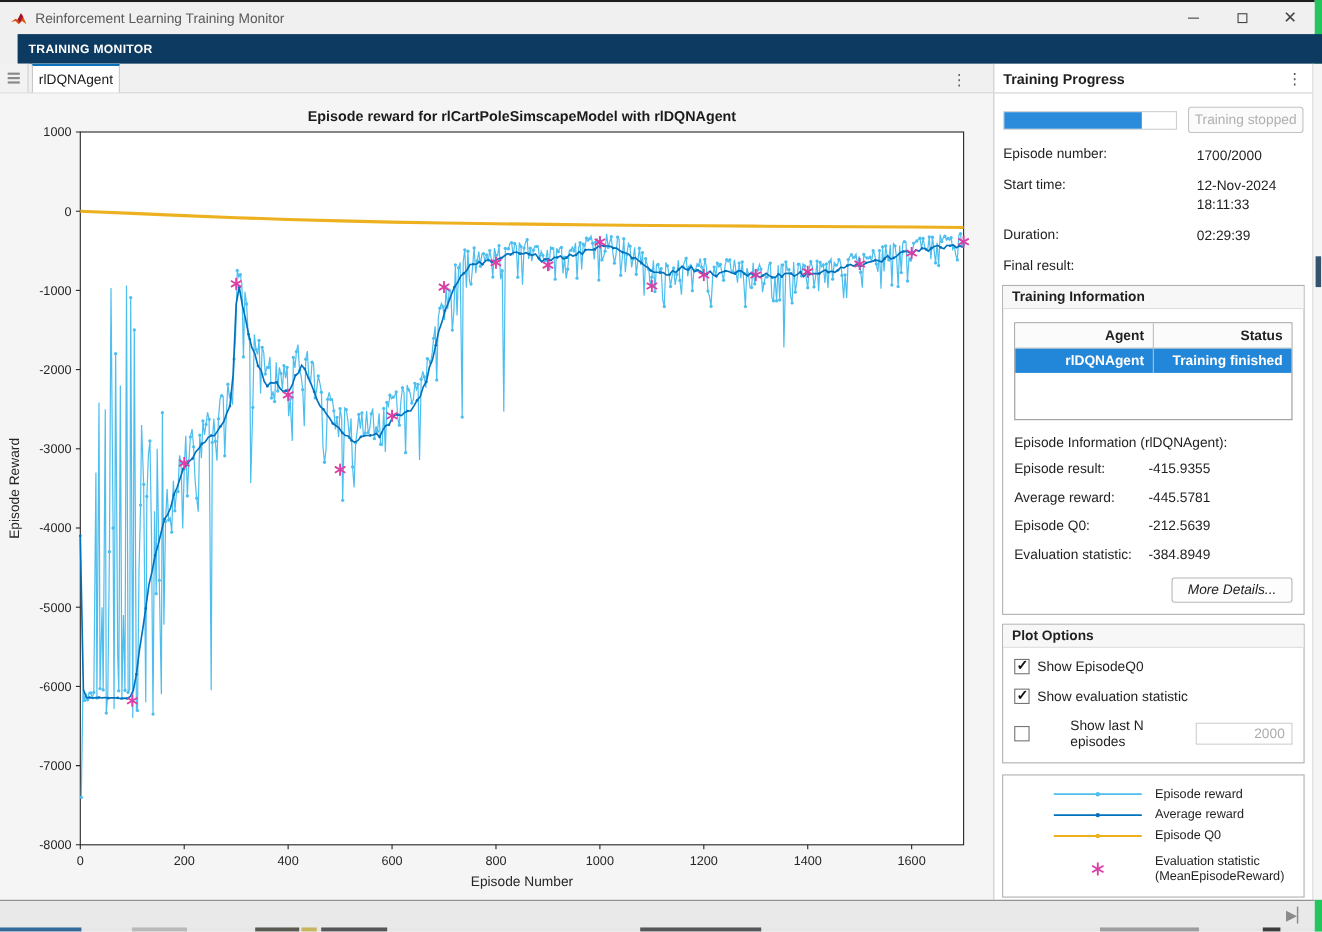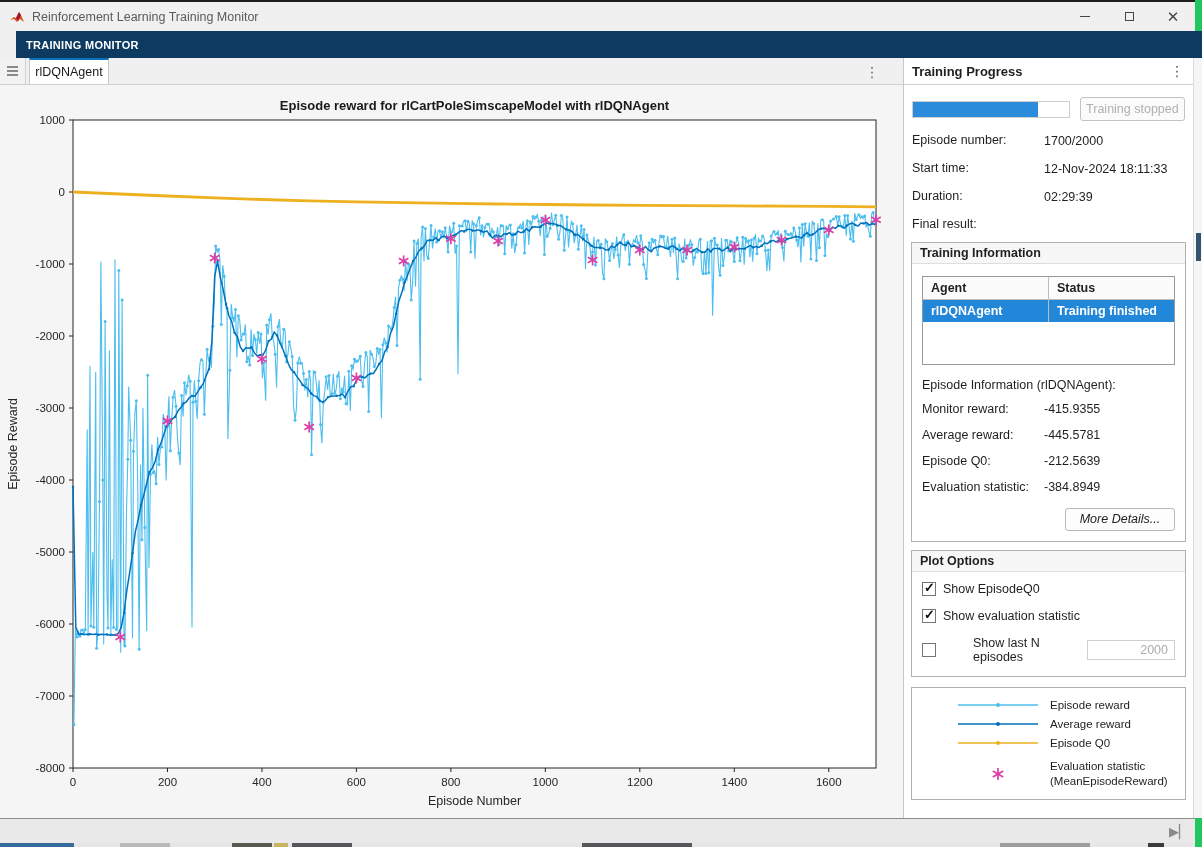--- a/index.html
+++ b/index.html
@@ -36,29 +36,29 @@
   .panel-header { height:27px; border-bottom:1px solid #d0d0d0; display:flex; align-items:center; padding:0 8px; }
   .panel-header .ph-title { font-weight:bold; font-size:13px; color:#1f1f1f; flex:1; }
   .kebab { color:#555; font-size:14px; width:16px; text-align:center; }
 
   .progress-row { display:flex; align-items:center; margin:12px 8px 0 8px; }
   .progress-track { width:162px; height:17px; border:1px solid #cfcfcf; background:#ffffff; }
   .progress-fill { height:100%; background:#2b8cdc; }
   .stopped-btn { margin-left:10px; width:108px; height:24px; border:1px solid #c3c3c3; border-radius:3px; background:#fbfbfb; color:#b0b0b0; font-size:12.5px; display:flex; align-items:center; justify-content:center; }
 
   .field-rows { margin:12px 8px 0 8px; }
-  .field-row { display:flex; margin-bottom:11px; }
+  .field-row { display:flex; margin-bottom:11px;gap:44px; }
   .field-label { width:132px; flex:none; color:#1f1f1f; }
   .field-value { flex:1; color:#1f1f1f; line-height:1.35; }
 
   .section-box { border:1px solid #b0b0b0; margin:8px 7px 0 7px; background:#ffffff; }
   .section-header { background:#f7f7f7; border-bottom:1px solid #dedede; font-weight:bold; font-size:12.5px; padding:3px 8px; }
 
   .agent-table { margin:12px 10px 0 10px; border:1px solid #9a9a9a; }
-  .at-row { display:flex; }
+  .at-row { display:flex;text-align:right; }
   .at-cell { flex:1; padding:4px 8px; border-right:1px solid #bdbdbd; }
   .at-cell:last-child { border-right:none; }
   .at-head { font-weight:bold; background:#fbfbfb; border-bottom:1px solid #bdbdbd; }
   .at-selected { background:#2387d9; color:#ffffff; font-weight:bold; }
   .at-filler { height:42px; }
 
   .ep-title { font-weight:normal; margin:13px 10px 0 10px; }
   .ep-rows { margin:10px 10px 0 10px; }
   .ep-row { display:flex; margin-bottom:12px; }
   .ep-label { width:122px; flex:none; }
@@ -646,21 +646,21 @@
         </div>
         <div class="at-row at-selected">
           <div class="at-cell">rlDQNAgent</div>
           <div class="at-cell">Training finished</div>
         </div>
         <div class="at-filler"></div>
       </div>
       <div class="ep-title">Episode Information (rlDQNAgent):</div>
       <div class="ep-rows">
         <div class="ep-row">
-          <span class="ep-label">Monitor reward:</span>
+          <span class="ep-label">Episode result:</span>
           <span>-415.9355</span>
         </div>
         <div class="ep-row">
           <span class="ep-label">Average reward:</span>
           <span>-445.5781</span>
         </div>
         <div class="ep-row">
           <span class="ep-label">Episode Q0:</span>
           <span>-212.5639</span>
         </div>

